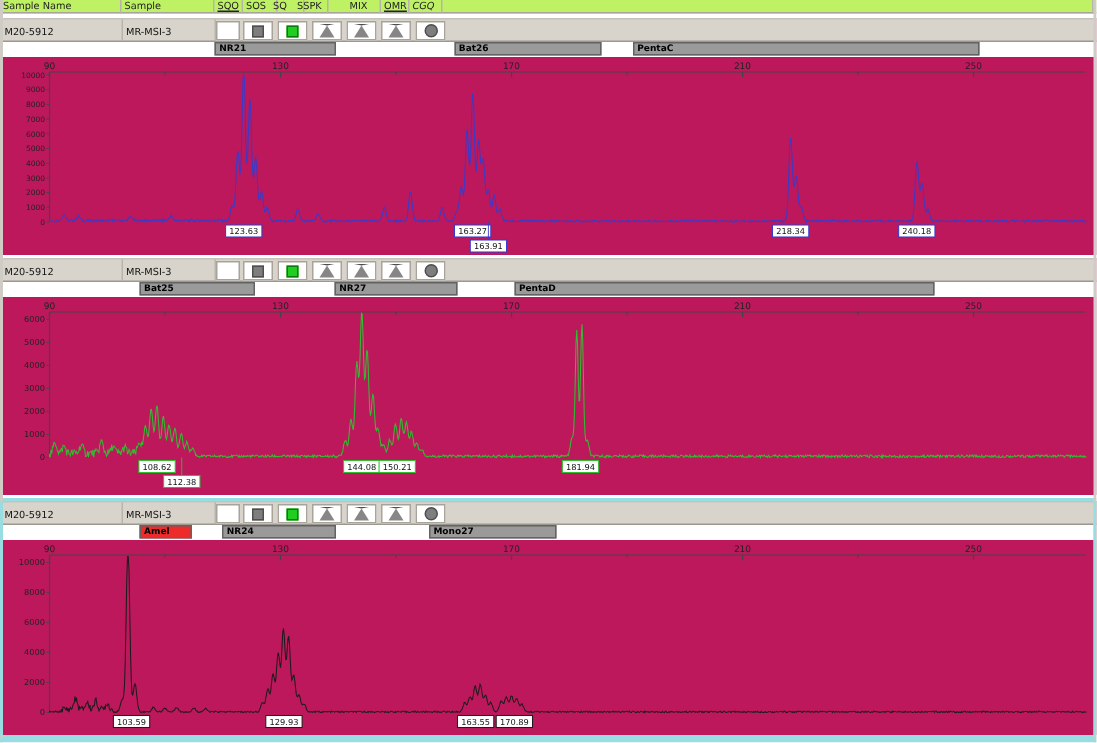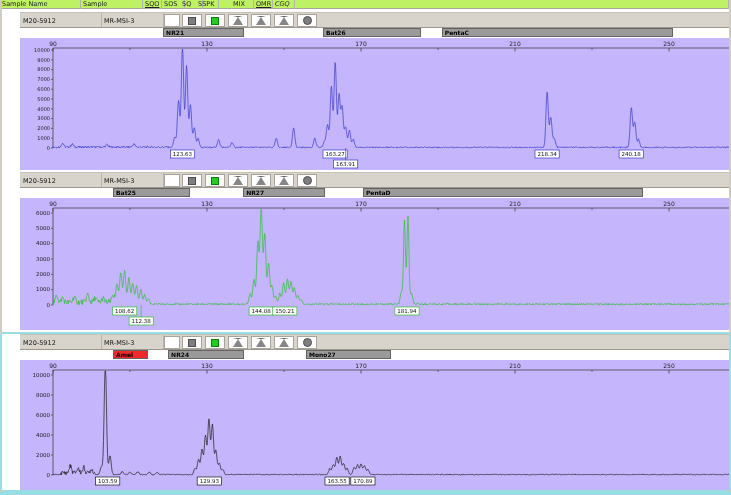--- a/index.html
+++ b/index.html
@@ -11,21 +11,21 @@
   
   .colhead{position:relative;height:9px;background:#bef264;border-bottom:1px solid #a8a49c;}
   .colhead .cell{position:absolute;top:0;height:9px;line-height:8px;font-size:6.5px;color:#222;
      border-right:1px solid #b8b4ac;padding-left:2px;white-space:nowrap;overflow:hidden;}
   .c0{left:0;width:81px;} .c1{left:81px;width:62px;} .c2{left:143px;width:19px;text-decoration:underline;}
   .c3{left:162px;width:23px;} .c4{left:180px;width:23px;} .c5{left:196px;width:23px;}
   .c6{left:231px;width:23px;} .c7{left:254px;width:19px;text-decoration:underline;} .c8{left:273px;width:22px;font-style:italic;}
   .cfill{left:295px;width:434px;border-right:none;}
   .gap{height:3px;background:#fff;}
   
-  .panel{position:relative;background:#c4b5fd;margin-left:20px;}
+  .panel{position:relative;background:#be185d;}
   .panel.second{margin-top:2px;}
   .sel-wrap{position:relative;margin-top:2px;border-top:2px solid #97dde2;border-bottom:2px solid #97dde2;}
   .sel-wrap::before,.sel-wrap::after{content:"";position:absolute;top:0;bottom:0;width:2px;background:#97dde2;z-index:60;}
   .sel-wrap::before{left:0;} .sel-wrap::after{right:0;}
   .bottom-strip{position:absolute;left:0;right:0;bottom:0;height:3px;background:#97dde2;z-index:55;}
   .sample-row{position:relative;height:16px;background:#d8d4cc;
      border-top:1px solid #c6c2ba;border-bottom:1px solid #9c9890;}
   .sname,.pname{position:absolute;top:4px;font-size:6.5px;color:#111;white-space:nowrap;}
   .sname{left:3px;} .pname{left:84px;}
   .vline{position:absolute;top:0;bottom:0;width:1px;background:#b8b4ac;}

